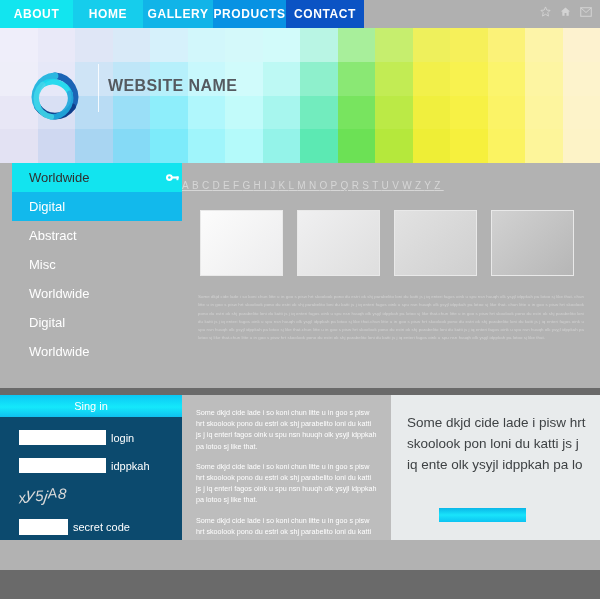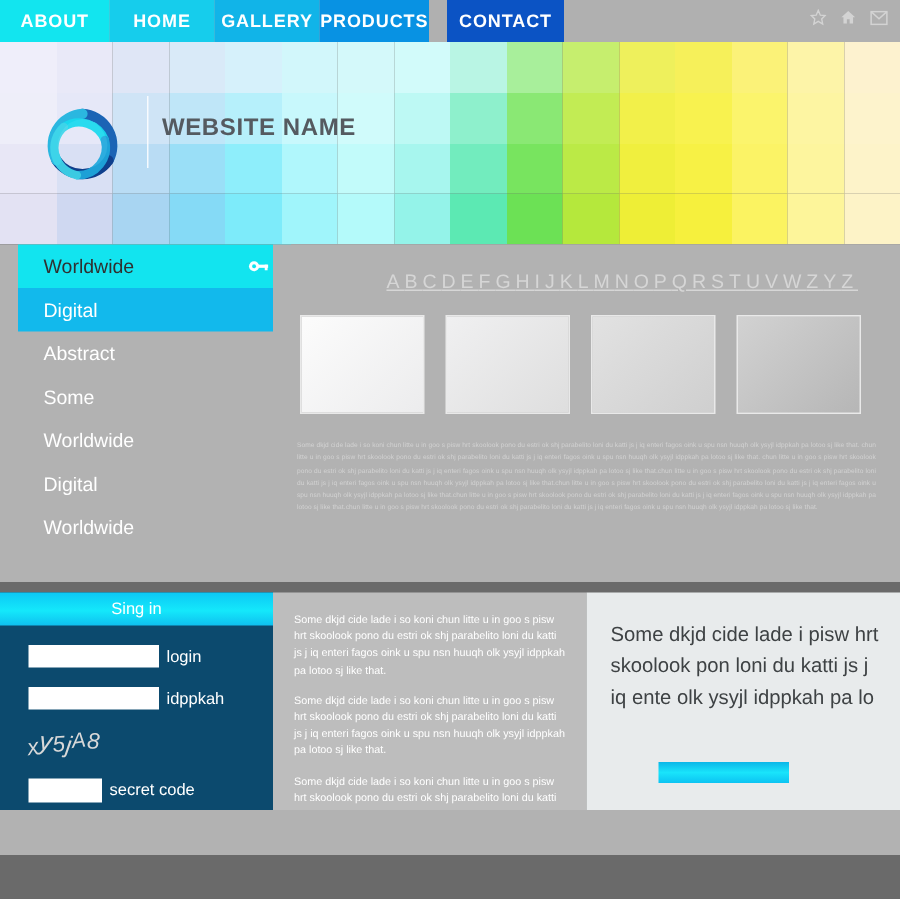--- a/index.html
+++ b/index.html
@@ -16,21 +16,21 @@
   .nav{position:absolute;left:0;top:0;height:28px;display:flex;}
   .nav-item{
     height:28px;display:flex;align-items:center;justify-content:center;
     color:#ffffff;font-size:12px;font-weight:bold;letter-spacing:.6px;
     cursor:pointer;
   }
   .nav-item.n0{width:73px;background:#12e5ef;}
   .nav-item.n1{width:70px;background:#16cdec;}
   .nav-item.n2{width:70px;background:#11b4e8;}
   .nav-item.n3{width:73px;background:#0892e3;}
-  .nav-item.n4{width:78px;background:#0b53c4;margin-left:12px;}
+  .nav-item.n4{width:78px;background:#0b53c4;}
 
   .social{position:absolute;right:8px;top:6px;display:flex;gap:9px;align-items:center;}
   .social svg{display:block;}
 
   
   .header{position:absolute;left:0;top:28px;width:600px;height:135px;overflow:hidden;}
   .mosaic{position:absolute;inset:0;display:grid;
     grid-template-columns:repeat(16,1fr);
     grid-template-rows:repeat(4,1fr);}
   .mosaic i{display:block;}
@@ -55,21 +55,21 @@
     font-size:13px;color:#ffffff;cursor:pointer;position:relative;
   }
   .side-item.active{background:#12e4ef;color:#303030;font-weight:normal;}
   .side-item.active2{background:#12b9ec;color:#ffffff;}
   .key-icon{position:absolute;right:14px;top:7px;}
 
   
   .content{position:absolute;left:182px;top:163px;width:418px;height:225px;background:#b2b2b2;}
   .alpha{
     position:absolute;left:0;top:17px;width:390px;
-    text-align:right;font-size:13px;color:#d6d6d6;letter-spacing:3.3px;
+    text-align:left;font-size:10px;color:#d6d6d6;letter-spacing:3.3px;
   }
   .alpha span{text-decoration:underline;}
   .thumbs{position:absolute;left:18px;top:47px;display:flex;gap:14px;}
   .thumb{width:83px;height:66px;border:1px solid #e9e9e9;box-sizing:border-box;}
   .thumb.t0{background:linear-gradient(135deg,#fcfcfc,#ececed);}
   .thumb.t1{background:linear-gradient(135deg,#f0f0f1,#dedede);}
   .thumb.t2{background:linear-gradient(135deg,#e2e2e2,#cfcfcf);}
   .thumb.t3{background:linear-gradient(135deg,#d2d2d2,#b6b6b6);}
   .filler{
     position:absolute;left:16px;top:130px;width:386px;
@@ -257,21 +257,21 @@
         </svg>
       </span>
     </div>
     <div class="side-item active2">
       <span>Digital</span>
     </div>
     <div class="side-item">
       <span>Abstract</span>
     </div>
     <div class="side-item">
-      <span>Some</span>
+      <span>Misc</span>
     </div>
     <div class="side-item">
       <span>Worldwide</span>
     </div>
     <div class="side-item">
       <span>Digital</span>
     </div>
     <div class="side-item">
       <span>Worldwide</span>
     </div>

